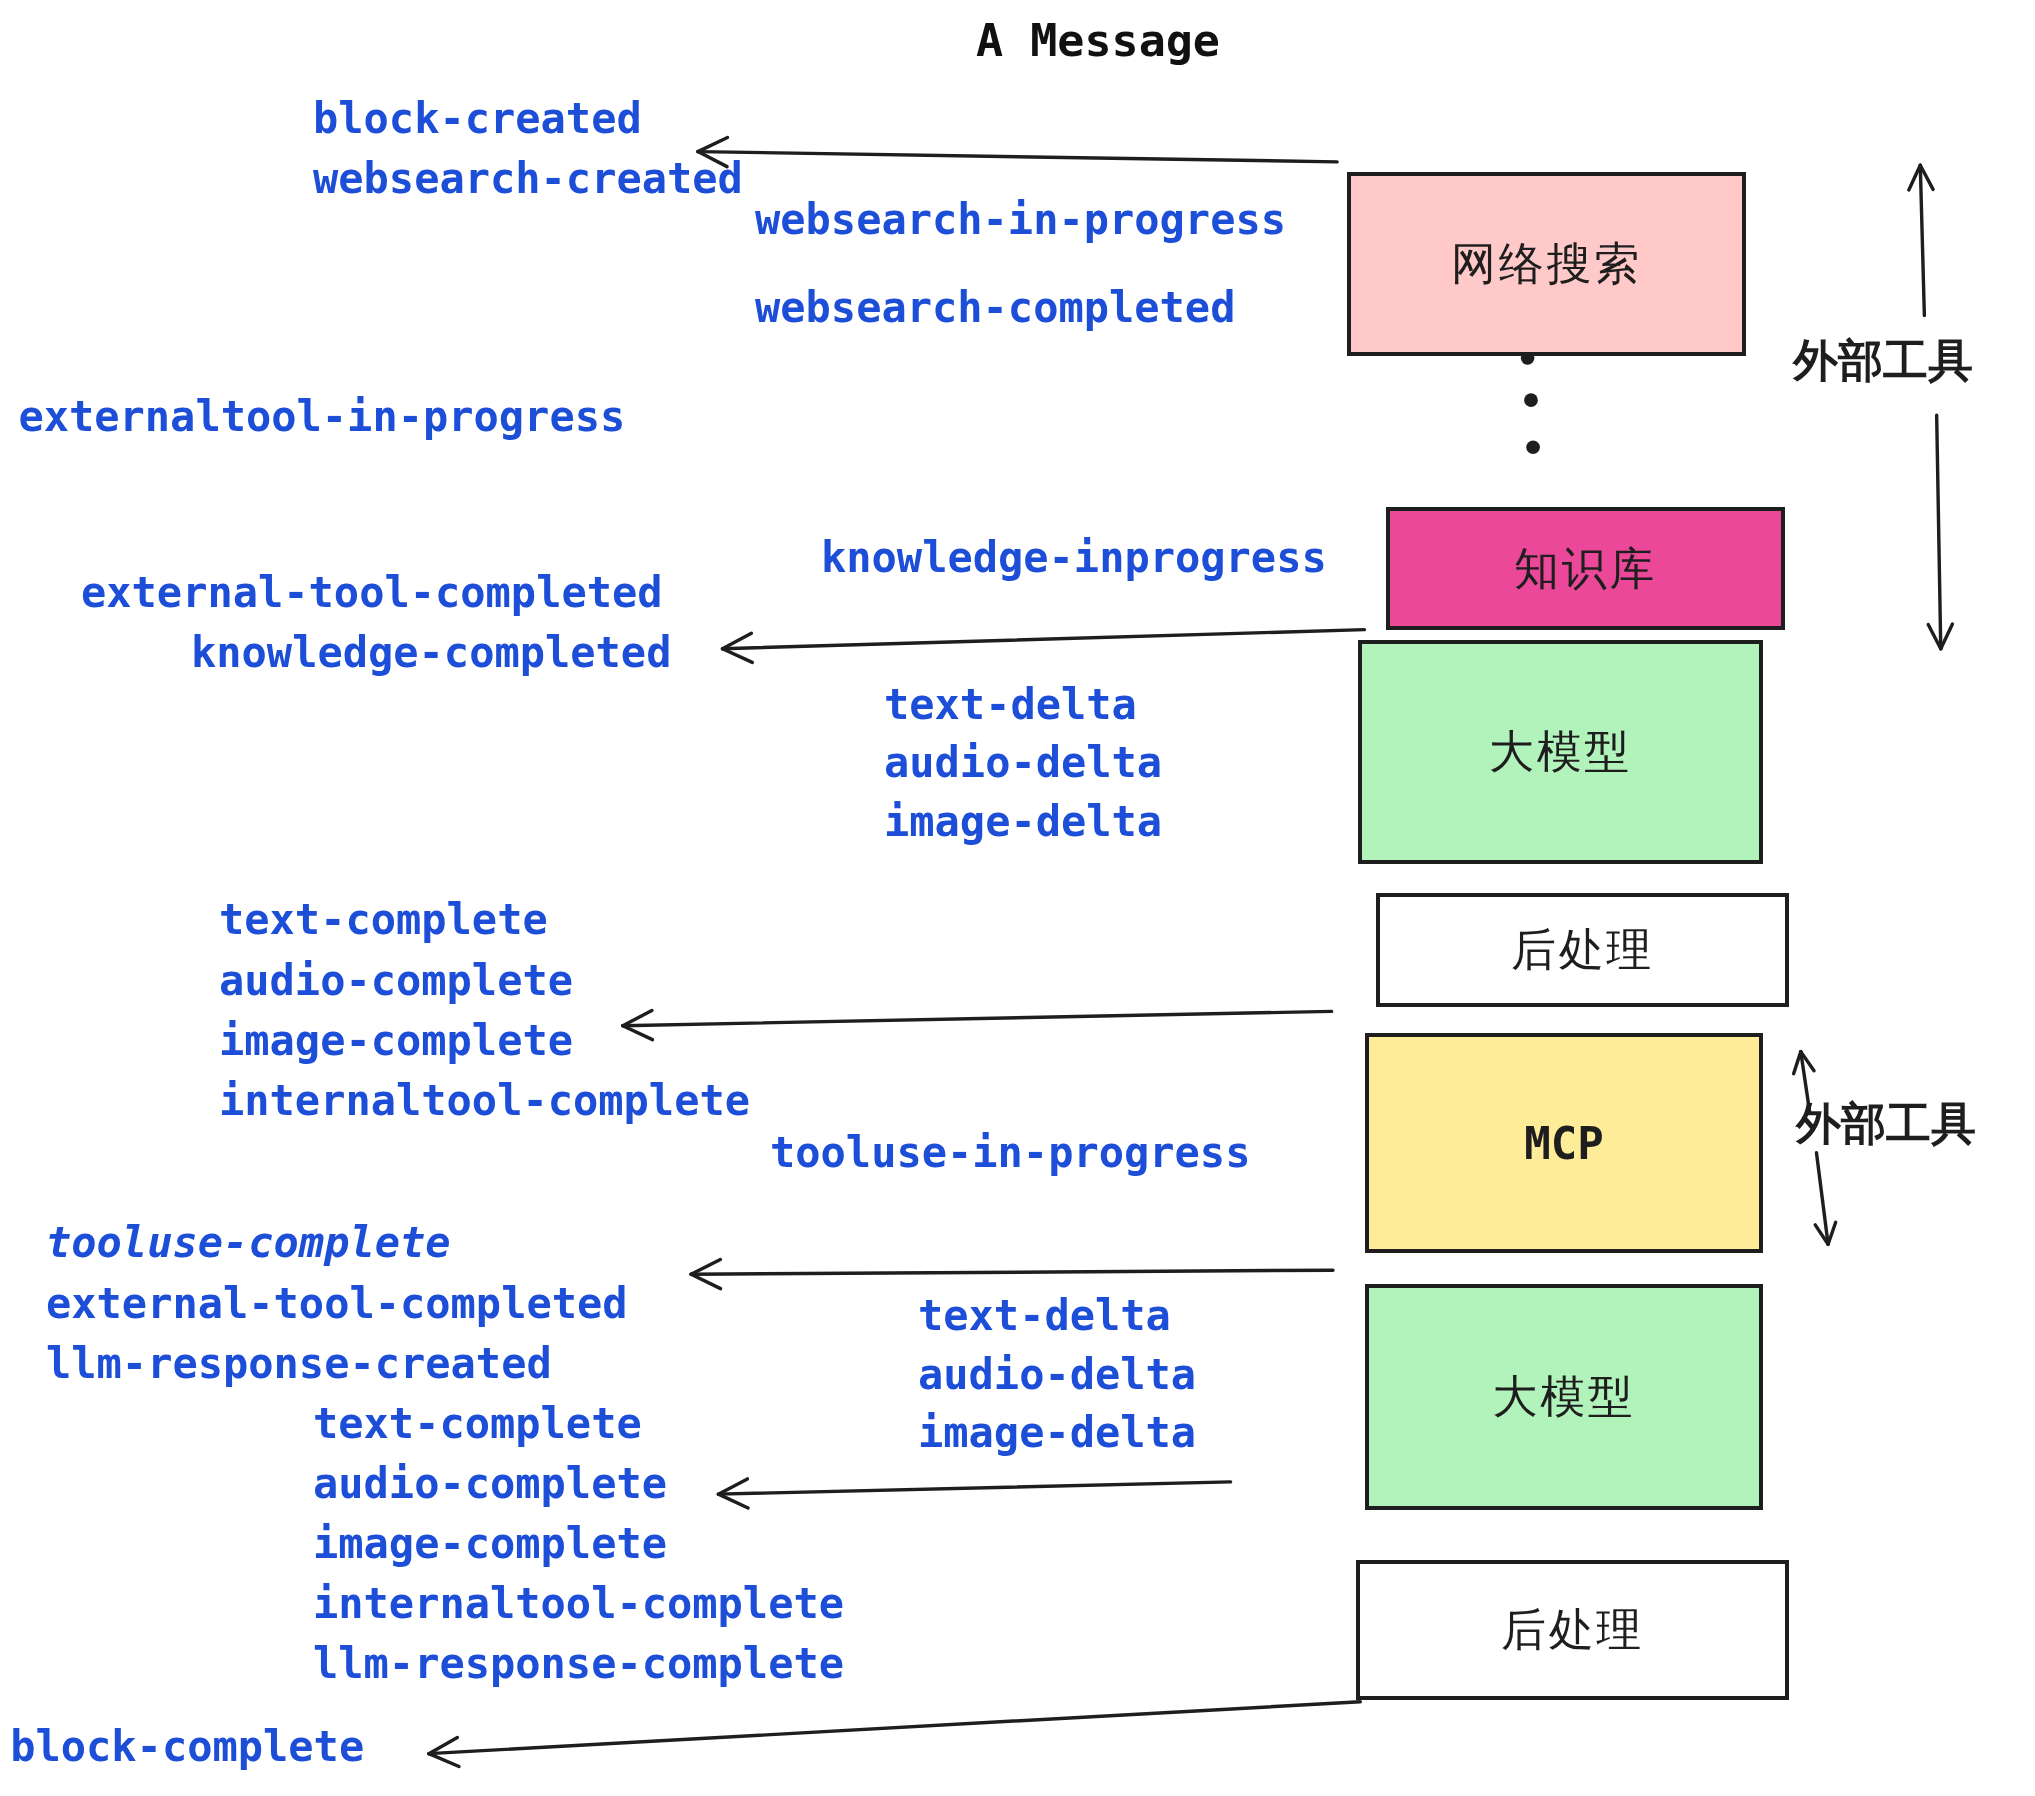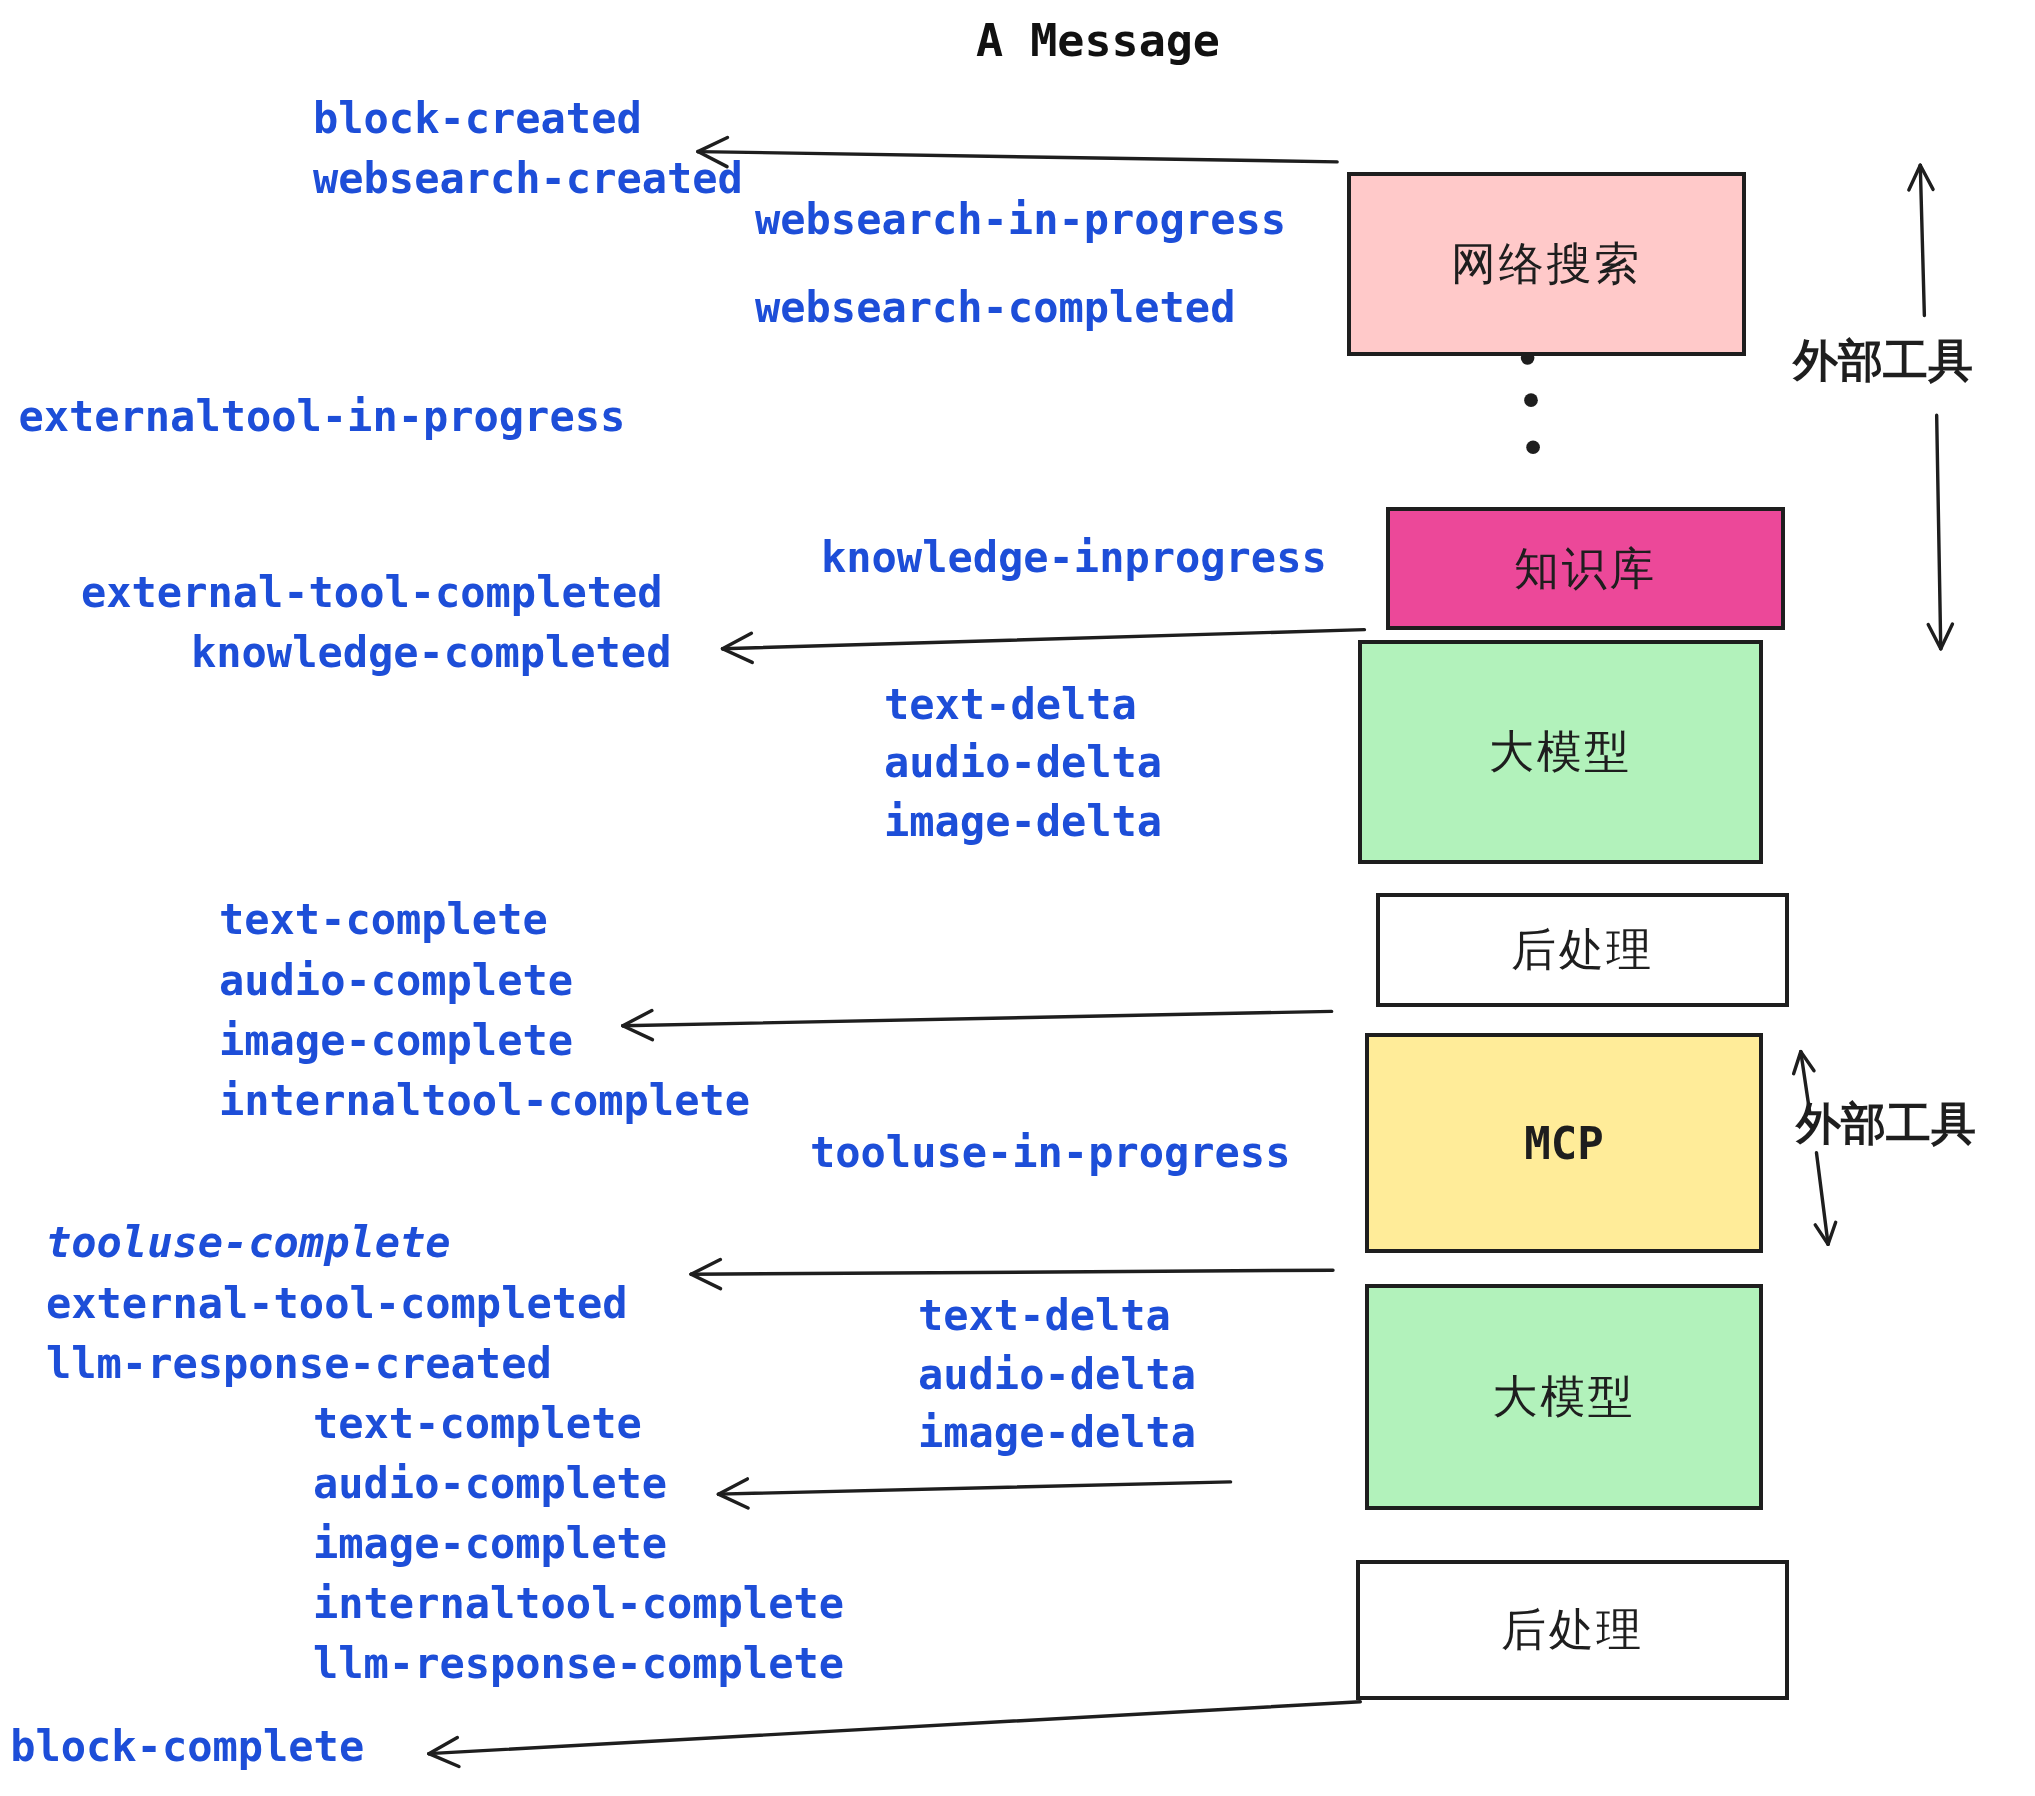--- a/index.html
+++ b/index.html
@@ -140,21 +140,21 @@
     <div class="event" style="left: 779px; top: 559px; margin-left: 42px;">knowledge-inprogress</div>
     <div class="event" style="left: 81px; top: 594px;">external-tool-completed</div>
     <div class="event" style="left: 191px; top: 654px;">knowledge-completed</div>
     <div class="event" style="left: 884px; top: 706px;">text-delta</div>
     <div class="event" style="left: 884px; top: 764px;">audio-delta</div>
     <div class="event" style="left: 884px; top: 823px;">image-delta</div>
     <div class="event" style="left: 219px; top: 921px;">text-complete</div>
     <div class="event" style="left: 219px; top: 982px;">audio-complete</div>
     <div class="event" style="left: 219px; top: 1042px;">image-complete</div>
     <div class="event" style="left: 219px; top: 1102px;">internaltool-complete</div>
-    <div class="event" style="left: 770px; top: 1154px; margin-left: 40px;">tooluse-in-progress</div>
+    <div class="event" style="left: 770px; top: 1154px;">tooluse-in-progress</div>
     <div class="event" style="left: 46px; top: 1244px; font-style: italic;">tooluse-complete</div>
     <div class="event" style="left: 46px; top: 1305px;">external-tool-completed</div>
     <div class="event" style="left: 46px; top: 1365px;">llm-response-created</div>
     <div class="event" style="left: 313px; top: 1425px;">text-complete</div>
     <div class="event" style="left: 918px; top: 1317px;">text-delta</div>
     <div class="event" style="left: 918px; top: 1376px;">audio-delta</div>
     <div class="event" style="left: 918px; top: 1434px;">image-delta</div>
     <div class="event" style="left: 313px; top: 1485px;">audio-complete</div>
     <div class="event" style="left: 313px; top: 1545px;">image-complete</div>
     <div class="event" style="left: 313px; top: 1605px;">internaltool-complete</div>

